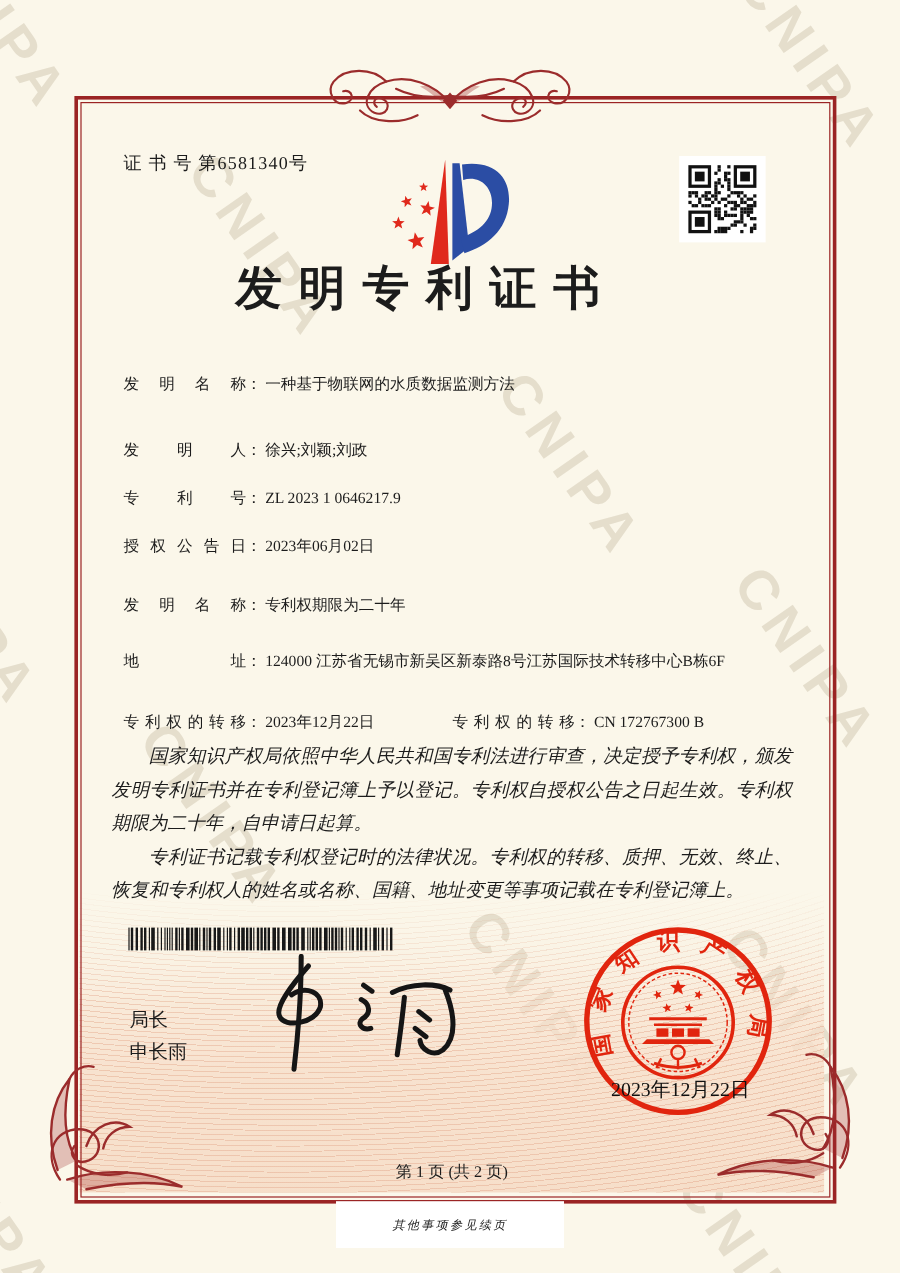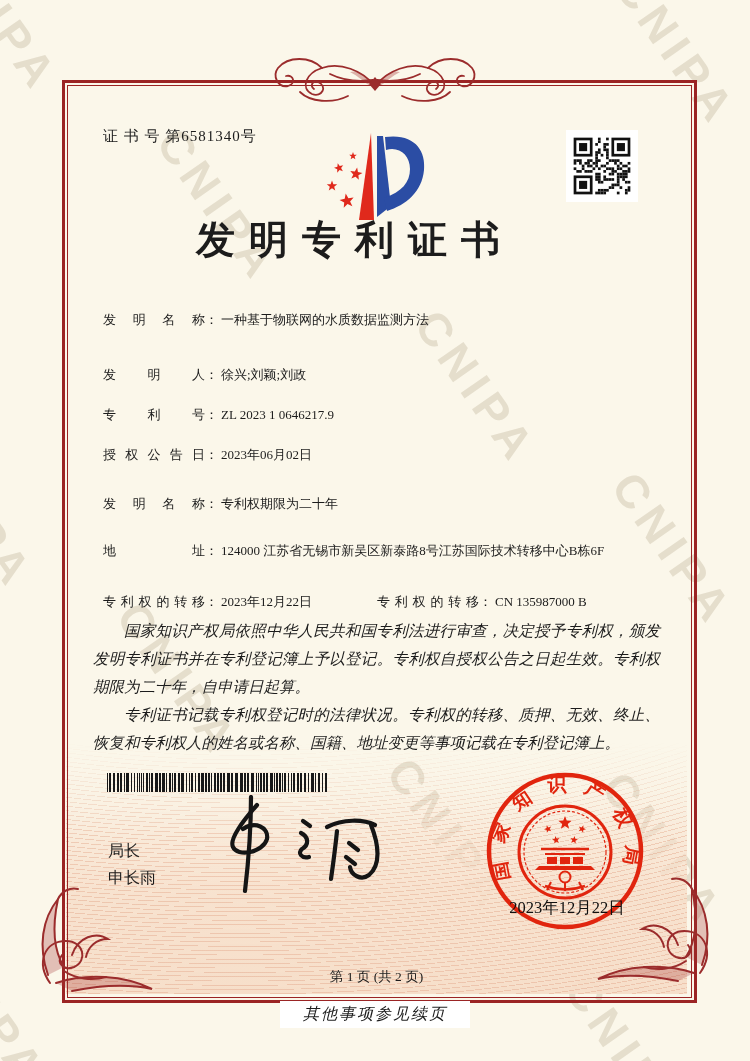--- a/index.html
+++ b/index.html
@@ -34,23 +34,23 @@
   .frow:nth-of-type(5){top:495px}.frow:nth-of-type(6){top:542px}
   .frow:nth-of-type(7){top:593px}.frow:nth-of-type(8){top:593px;left:377px}
   
   .body-text{left:93px;top:617px;width:567px;font-size:15.5px;line-height:28px;
              font-style:italic;text-align:justify;}
   .body-text p{margin:0;text-indent:2em;}
   .barcode{left:107px;top:773px;width:226px;height:19px;display:flex;align-items:stretch;}
   .barcode div{background:#181818;height:100%;}
   .signer{left:108px;top:837px;font-family:"Liberation Sans",sans-serif;font-size:16px;line-height:27px;}
   .page-num{left:62px;top:968px;width:629px;text-align:center;font-size:13.5px;}
-  .cont-note{left:280px;top:1001px;width:190px;height:27px;background:#fff;
+  .cont-note{left:280px;top:1001px;width:190px;height:39px;background:#fff;
              display:flex;align-items:center;justify-content:center;
-             font-size:16px;font-style:italic;letter-spacing:2px;z-index:9;}
+             font-size:10px;font-style:italic;letter-spacing:2px;z-index:9;}
   svg{display:block;}
   .flourish-r{transform:scaleX(-1);}
 </style>
 </head>
 <body>
 
 <div>
   <span class="wm" style="left:-30px;top:-72px">CNIPA</span>
   <span class="wm" style="left:648px;top:-38px">CNIPA</span>
   <span class="wm" style="left:190px;top:118px">CNIPA</span>
@@ -249,21 +249,21 @@
 <div class="abs title">发明专利证书</div>
 
 <div id="fields">
     <div class="frow"><span class="flabel">发明名称</span><span class="fcolon">：</span><span class="fvalue">一种基于物联网的水质数据监测方法</span></div>
     <div class="frow"><span class="flabel">发明人</span><span class="fcolon">：</span><span class="fvalue">徐兴;刘颖;刘政</span></div>
     <div class="frow"><span class="flabel">专利号</span><span class="fcolon">：</span><span class="fvalue">ZL 2023 1 0646217.9</span></div>
     <div class="frow"><span class="flabel">授权公告日</span><span class="fcolon">：</span><span class="fvalue">2023年06月02日</span></div>
     <div class="frow"><span class="flabel">发明名称</span><span class="fcolon">：</span><span class="fvalue">专利权期限为二十年</span></div>
     <div class="frow"><span class="flabel">地址</span><span class="fcolon">：</span><span class="fvalue">124000 江苏省无锡市新吴区新泰路8号江苏国际技术转移中心B栋6F</span></div>
     <div class="frow"><span class="flabel">专利权的转移</span><span class="fcolon">：</span><span class="fvalue">2023年12月22日</span></div>
-    <div class="frow"><span class="flabel">专利权的转移</span><span class="fcolon">：</span><span class="fvalue">CN 135987000 B</span></div>
+    <div class="frow"><span class="flabel">专利权的转移</span><span class="fcolon">：</span><span class="fvalue">CN 172767300 B</span></div>
   </div>
 
 <div class="abs body-text">
   <p>国家知识产权局依照中华人民共和国专利法进行审查，决定授予专利权，颁发发明专利证书并在专利登记簿上予以登记。专利权自授权公告之日起生效。专利权期限为二十年，自申请日起算。</p>
   <p>专利证书记载专利权登记时的法律状况。专利权的转移、质押、无效、终止、恢复和专利权人的姓名或名称、国籍、地址变更等事项记载在专利登记簿上。</p>
 </div>
 
 <div id="barcode" class="abs barcode">
     <div style="width: 1px; margin-right: 1px;"></div>
     <div style="width: 2px; margin-right: 2px;"></div>

